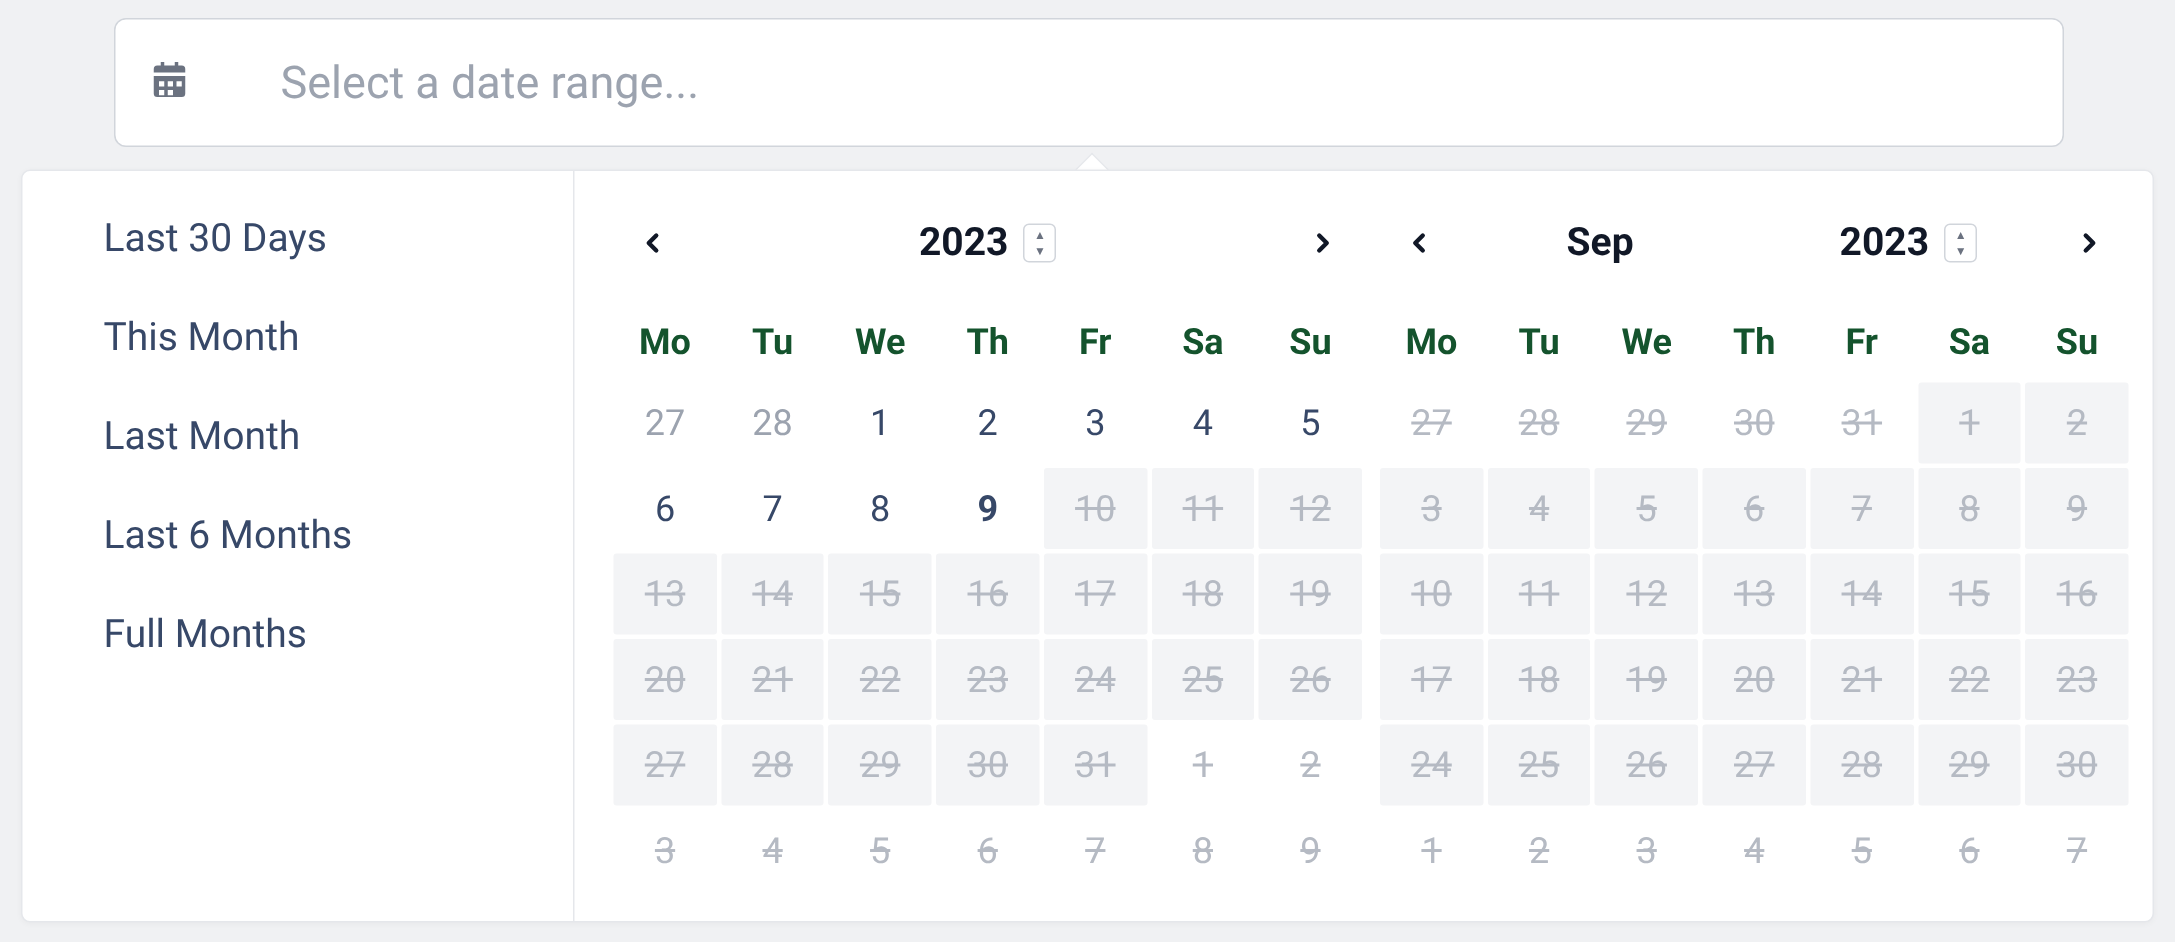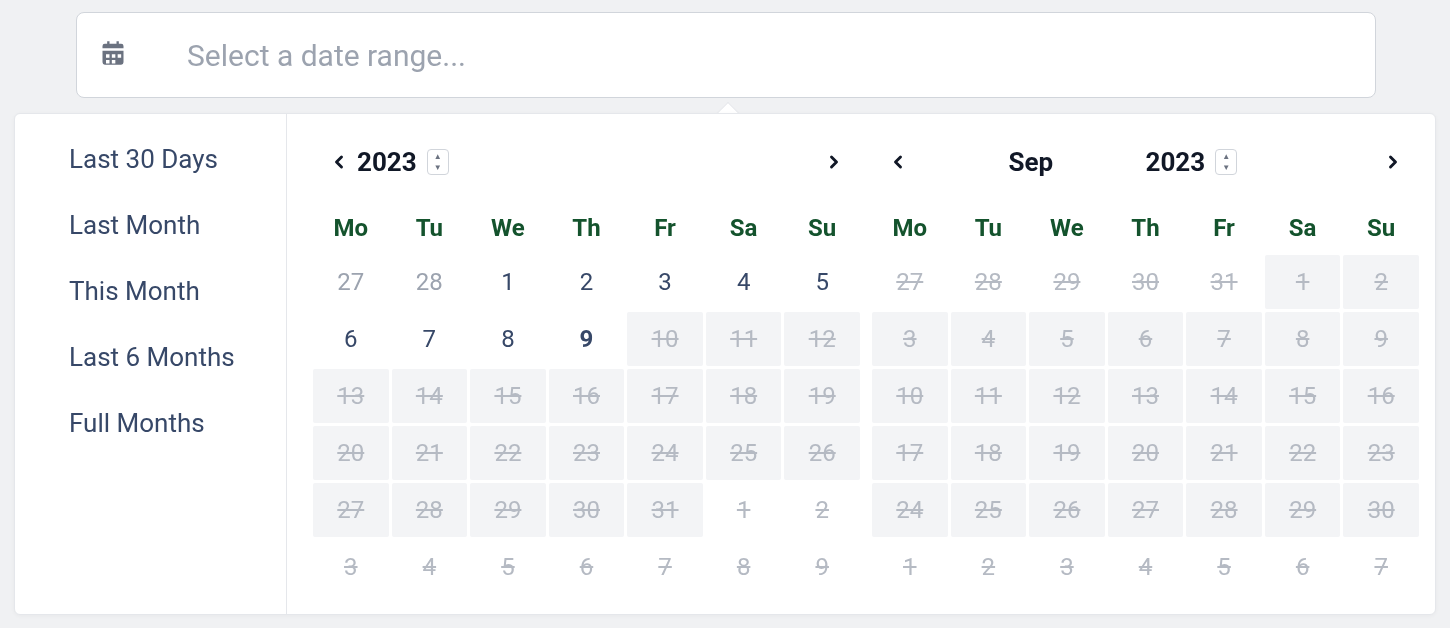--- a/index.html
+++ b/index.html
@@ -49,21 +49,21 @@
     top: 105px;
     left: 720px;
     width: 16px;
     height: 16px;
     background: #fff;
     border-left: 1px solid #e5e7eb;
     border-top: 1px solid #e5e7eb;
     transform: rotate(45deg);
   }
   .presets {
-    width: 272px;
+    width: 368px;
     border-right: 1px solid #e5e7eb;
     padding: 30px 0 0 54px;
   }
   .preset {
     font-size: 26px;
     color: #374868;
     font-weight: 400;
     margin-bottom: 36px;
     cursor: pointer;
   }
@@ -92,20 +92,21 @@
     font-size: 26px;
     font-weight: 700;
     color: #111827;
   }
   .month-label { flex: 1; text-align: center; }
   .year-group {
     display: flex;
     align-items: center;
     gap: 10px;
     flex: 1;
+    justify-content: center;
   }
   .spinner {
     width: 22px;
     height: 26px;
     border: 1px solid #d1d5db;
     border-radius: 4px;
     display: flex;
     flex-direction: column;
     align-items: center;
     justify-content: center;
@@ -161,22 +162,22 @@
       </svg>
   </span>
   <span class="placeholder">Select a date range...</span>
 </div>
 
 <div class="caret"></div>
 
 <div class="popover">
   <div class="presets">
     <div class="preset">Last 30 Days</div>
+    <div class="preset">This Month</div>
     <div class="preset">Last Month</div>
-    <div class="preset">This Month</div>
     <div class="preset">Last 6 Months</div>
     <div class="preset">Full Months</div>
   </div>
 
   <div class="calendars">
 
     <div class="cal">
       <div class="cal-header">
         <div class="nav-btn">
           <svg width="20" height="20" viewBox="0 0 24 24" fill="none" stroke="currentColor" stroke-width="3.5" stroke-linecap="round" stroke-linejoin="round">

